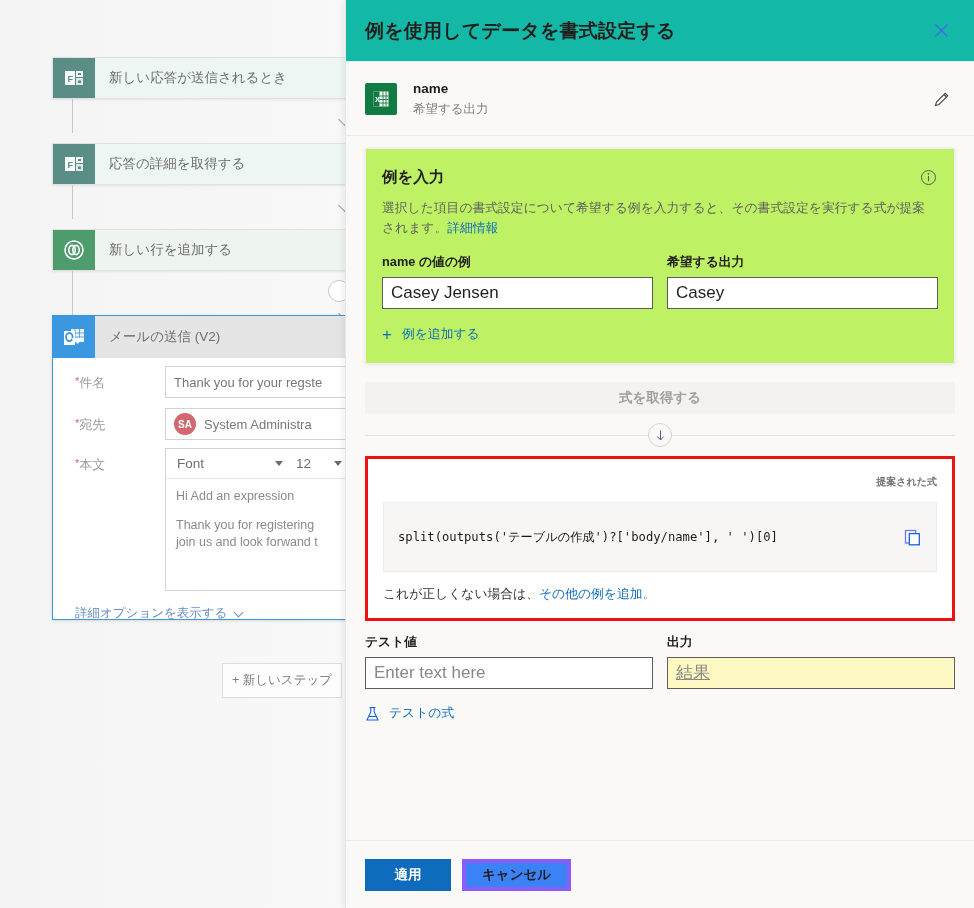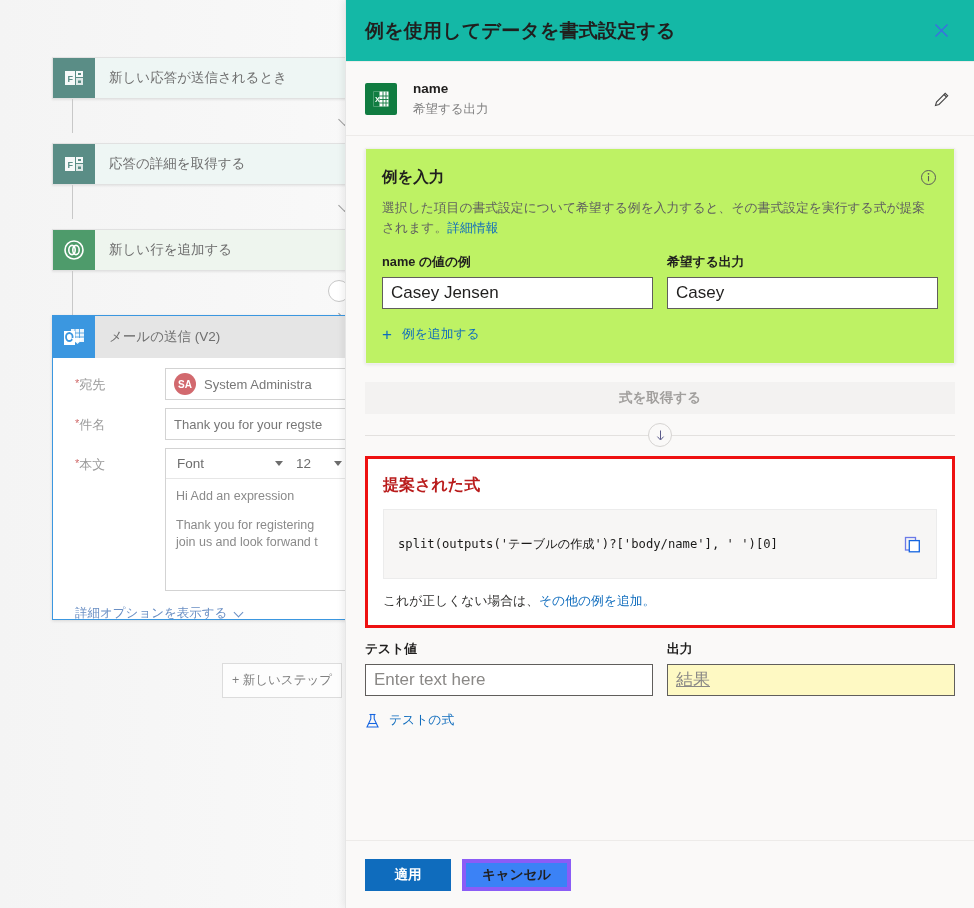--- a/index.html
+++ b/index.html
@@ -246,21 +246,21 @@
     border: 1px solid #d6d4d2; background: #faf9f8;
     display: flex; align-items: center; justify-content: center;
     flex: 0 0 auto;
   }
 
   #suggested-box {
     border: 3px solid #ee1111;
     background: #ffffff;
     padding: 16px 15px 15px 15px;
   }
-  #suggested-title { font-size: 16px; font-weight: 600; color: #b91c1c; margin-bottom: 13px; }
+  #suggested-title { font-size: 10px; font-weight: 600; color: #737373; margin-bottom: 13px; text-align: right; }
   #expr-box {
     background: #f7f6f5; border: 1px solid #ececec;
     min-height: 70px;
     display: flex; align-items: center;
     padding: 0 12px 0 14px;
   }
   #expr-text {
     flex: 1;
     font-family: "DejaVu Sans Mono", monospace;
     font-size: 12.2px; color: #1b1a19;
@@ -358,32 +358,32 @@
               <line x1="17.5" y1="3" x2="17.5" y2="16"></line>
           </g>
           <path d="M2 5 L13 5 L13 19 L2 19 Z" fill="#fff"></path>
           <ellipse cx="7.3" cy="11" rx="3.3" ry="4" fill="none" stroke="#3b97e0" stroke-width="1.8"></ellipse>
           <path d="M9 12 L22 12 L15.5 18 Z" fill="#fff" opacity=".92"></path>
         </svg>
       </div>
       <div class="ttl">メールの送信 (V2)</div>
     </div>
 
+    <div class="ol-row" style="padding-top:8px;">
+      <div class="ol-label"><span class="req">*</span><span>件名</span></div>
+      <div class="ol-field" style="margin-right:-10px;">
+        <span>Thank you for your regste</span>
+      </div>
+    </div>
+
     <div class="ol-row" style="padding-top:10px;">
       <div class="ol-label"><span class="req">*</span><span>宛先</span></div>
       <div class="ol-field" style="margin-right:-10px;">
         <span class="avatar-sa">SA</span>
         <span>System Administra</span>
-      </div>
-    </div>
-
-    <div class="ol-row" style="padding-top:8px;">
-      <div class="ol-label"><span class="req">*</span><span>件名</span></div>
-      <div class="ol-field" style="margin-right:-10px;">
-        <span>Thank you for your regste</span>
       </div>
     </div>
 
     <div class="ol-row" style="padding-top:8px;">
       <div class="ol-label"><span class="req">*</span><span>本文</span></div>
       <div id="body-box" style="margin-right:-10px; height:143px;">
         <div id="body-toolbar">
           <div class="tb-select" style="width:120px; border:1px solid transparent;">
             <span>Font</span>
             <span class="tb-caret"></span>

